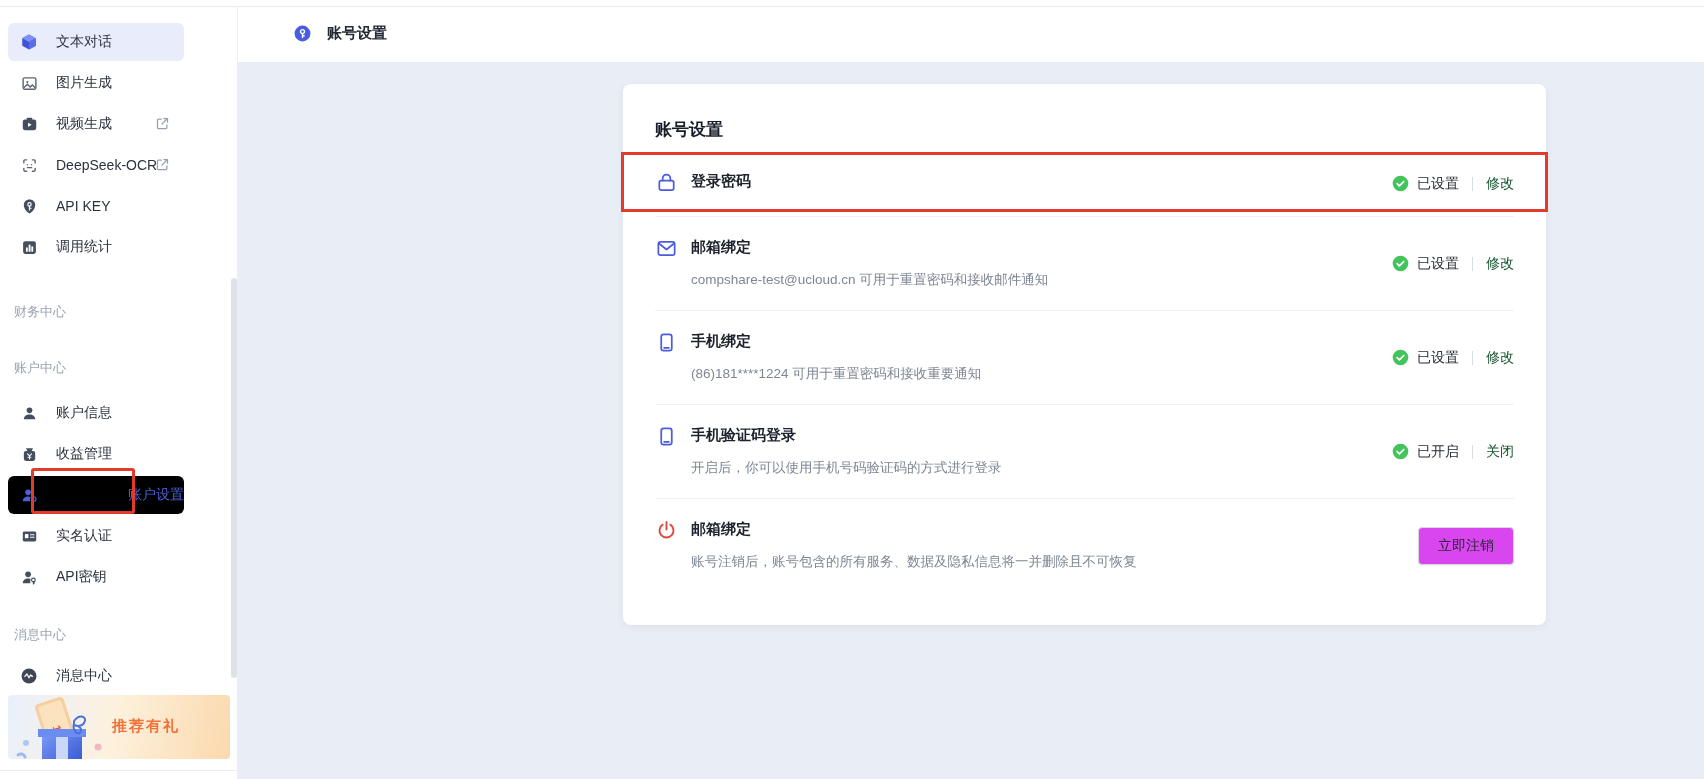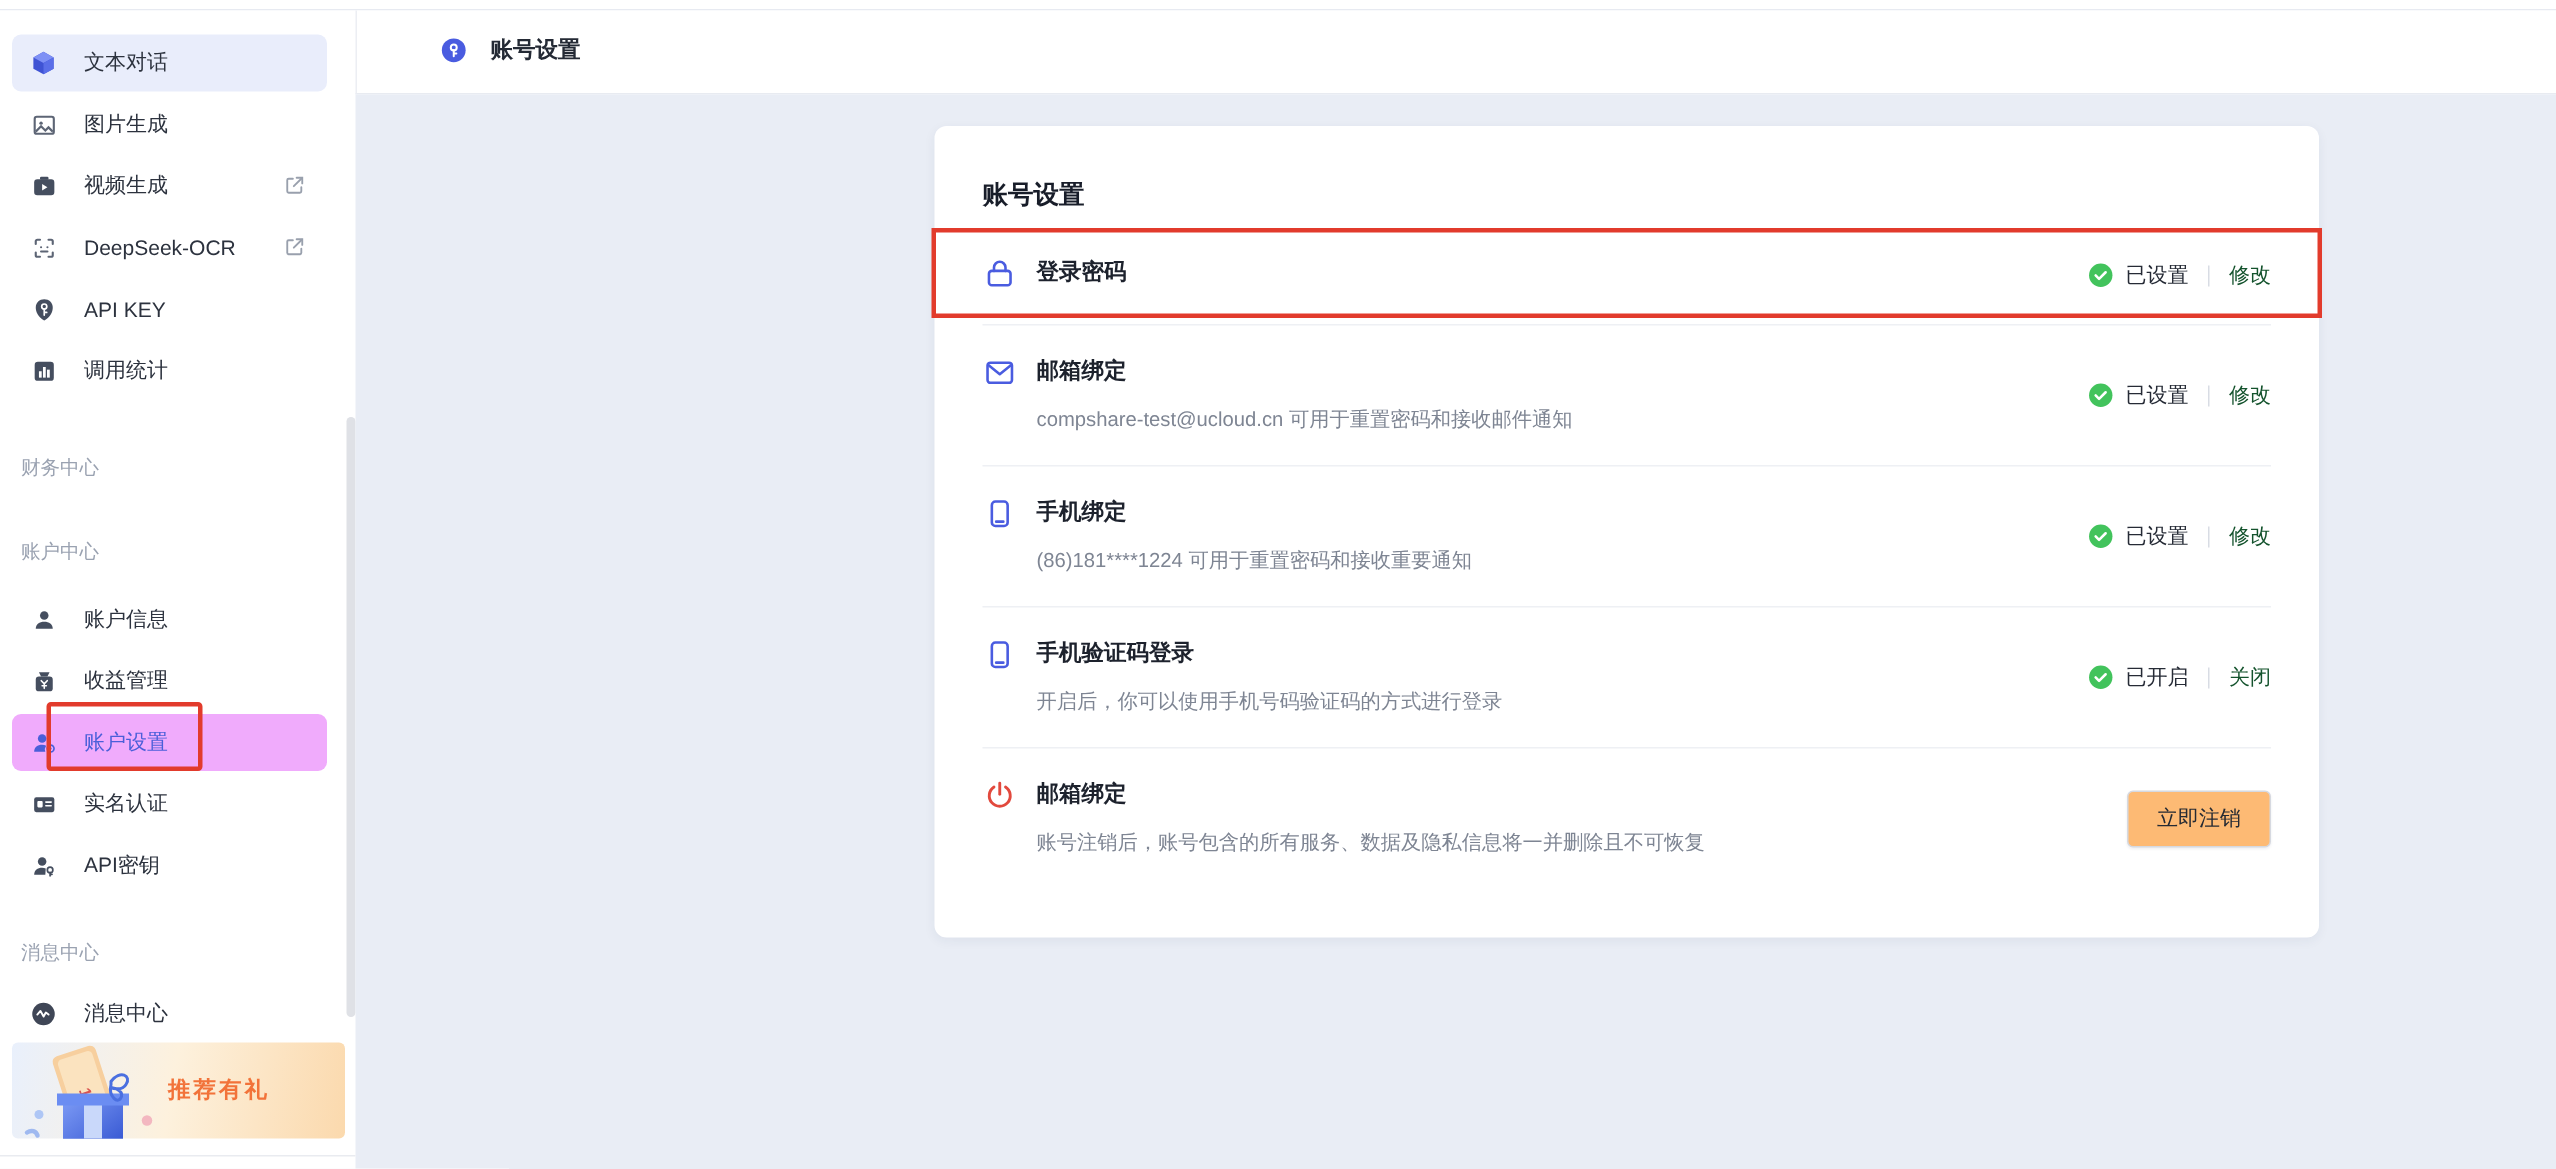--- a/index.html
+++ b/index.html
@@ -2,26 +2,26 @@
 <html><head>
 <meta charset="utf-8">
 <style>
   * { margin:0; padding:0; box-sizing:border-box; }
   html,body { width:1704px; height:779px; overflow:hidden; background:#fff;
     font-family:"Liberation Sans","DejaVu Sans",sans-serif; }
   .topline { position:absolute; left:0; top:6px; width:1704px; height:1px; background:#e7eaf1; }
 
   
   .sidebar { position:absolute; left:0; top:7px; width:237px; height:772px; background:#fff; }
-  .nav-item { position:absolute; left:8px; width:210px; height:38px; border-radius:6px;
+  .nav-item { position:absolute; left:8px; width:176px; height:38px; border-radius:6px;
     display:flex; align-items:center; cursor:pointer; }
   .nav-item .nico { width:18px; height:18px; margin-left:12px; display:flex; align-items:center; justify-content:center; }
   .nav-item .nlabel { margin-left:18px; font-size:14px; color:#2c323e; }
   .nav-item.hl { background:#e9edfb; }
-  .nav-item.active-blue { background:#f0abfc; }
+  .nav-item.active-blue { background:#000000;justify-content:space-between; }
   .nav-item.active-blue .nlabel { color:#4a5fd9; }
   .ext { position:absolute; right:14px; top:11px; width:15px; height:15px; }
   .sec-label { position:absolute; left:14px; font-size:13px; color:#9aa2b1; }
   .side-scroll { position:absolute; left:231px; top:271px; width:6px; height:400px; background:#dfe1e6; border-radius:3px; }
   .side-bottom-line { position:absolute; left:0; top:763px; width:237px; height:1px; background:#e9ebf0; }
 
   .side-red-box { position:absolute; left:31px; top:461px; width:104px; height:46px;
     border:3px solid #e23b2c; border-radius:3px; pointer-events:none; }
 
   
@@ -47,21 +47,21 @@
   .row.last { border-bottom:none; }
   .row-icon { width:24px; height:24px; margin-right:12px; flex:none; margin-top:-1px; }
   .row-body { flex:1; min-width:0; }
   .row-title { font-size:15px; font-weight:600; color:#1d222d; }
   .row-desc { font-size:13.5px; color:#7e8593; margin-top:14px; }
   .row-right { display:flex; align-items:center; align-self:center; flex:none; }
   .badge { width:17px; height:17px; flex:none; }
   .status-text { font-size:14px; color:#262b36; margin-left:8px; }
   .vdiv { width:1px; height:14px; background:#d8dce4; margin:0 13px; }
   .action-link { font-size:14px; color:#14532d; cursor:pointer; }
-  .logout-btn { background:#fdba74; border:1px solid #d6d9e0; border-radius:4px; padding:9px 19px;
+  .logout-btn { background:#d946ef; border:1px solid #d6d9e0; border-radius:4px; padding:9px 19px;
     font-size:14px; color:#252a33; cursor:pointer; box-shadow:0 1px 2px rgba(31,41,72,.08);
     font-family:"Liberation Sans","DejaVu Sans",sans-serif; }
 
   .row-red-box { position:absolute; left:-34px; right:-34px; top:1px; bottom:4px;
     border:3px solid #e23b2c; pointer-events:none; }
 </style>
 </head>
 <body>
 
 <div class="topline"></div>

